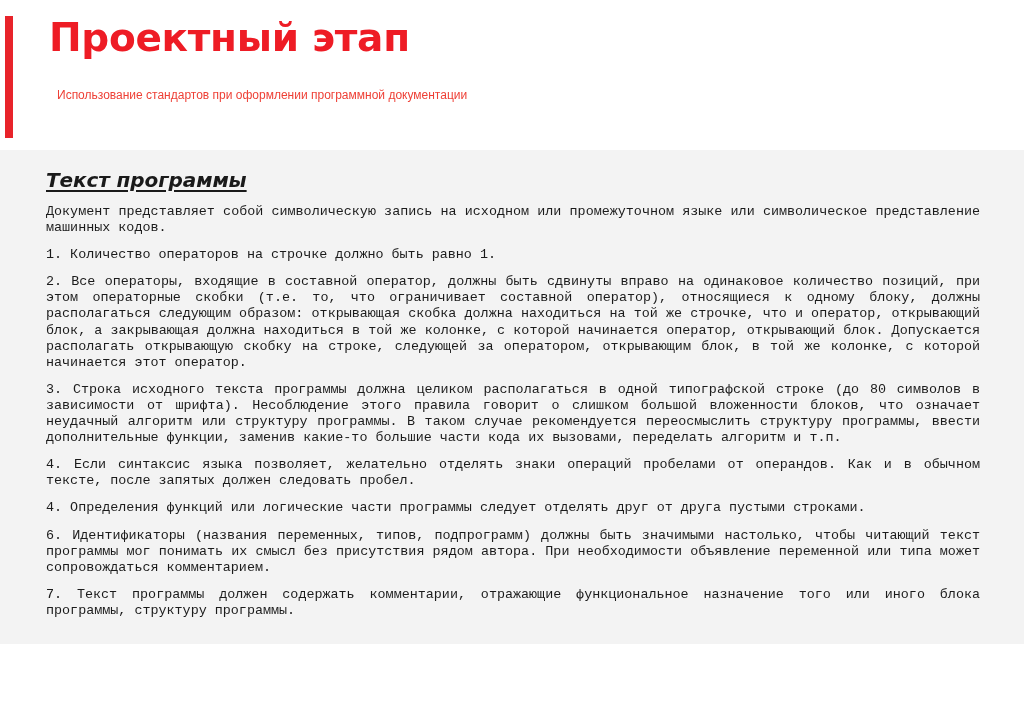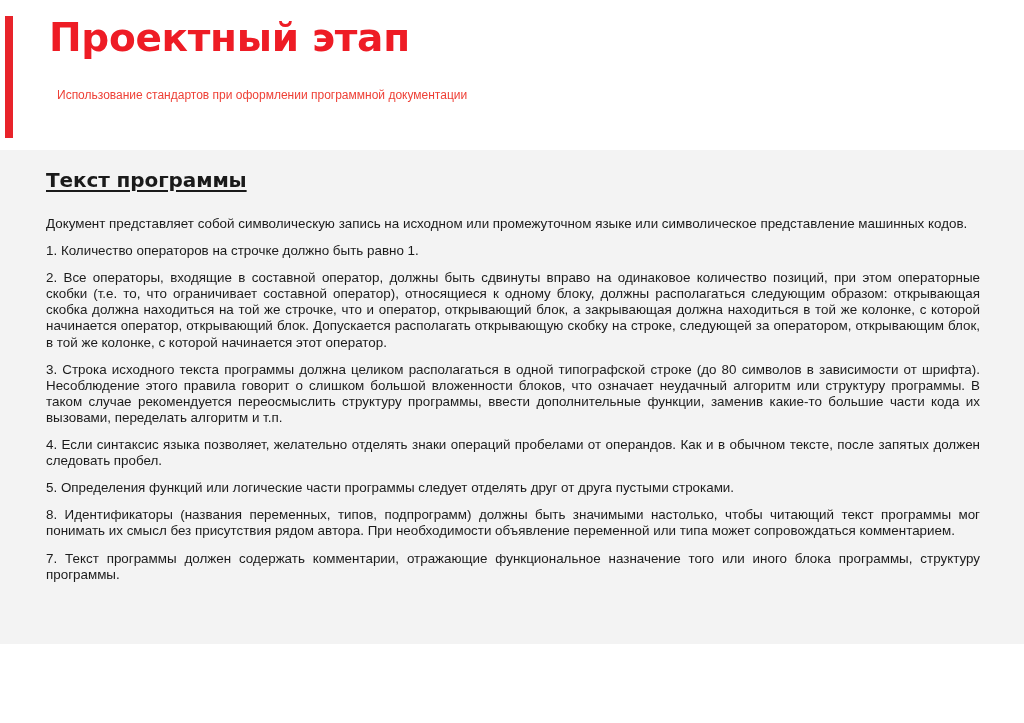--- a/index.html
+++ b/index.html
@@ -70,30 +70,31 @@
     left: 46px;
     top: 18px;
     width: 934px;
   }
   .section-heading {
     font-size: 20px;
     font-weight: bold;
     color: #1a1a1a;
     text-decoration: underline;
     text-underline-offset: 3px;
-    margin: 0 0 24px 0;
+    margin: 0 0 12px 0;
     letter-spacing: -0.1px;
+    font-style: italic;
   }
   .body-para {
     font-size: 13.4px;
     line-height: 16.1px;
     color: #1b1b1b;
     text-align: justify;
     margin: 0 0 11px 0;
-    font-family: Liberation Sans, sans-serif;
+    font-family: Liberation Mono, monospace;
     hyphens: none;
   }
   .body-para:last-child { margin-bottom: 0; }
 
   
   .footer-area {
     position: absolute;
     left: 0;
     top: 644px;
     width: 1024px;
@@ -112,21 +113,21 @@
 
 <div class="content-panel">
   <div class="content-inner">
     <div class="section-heading">Текст программы</div>
 
     <p class="body-para">Документ представляет собой символическую запись на исходном или промежуточном языке или символическое представление машинных кодов.</p>
     <p class="body-para">1. Количество операторов на строчке должно быть равно 1.</p>
     <p class="body-para">2. Все операторы, входящие в составной оператор, должны быть сдвинуты вправо на одинаковое количество позиций, при этом операторные скобки (т.е. то, что ограничивает составной оператор), относящиеся к одному блоку, должны располагаться следующим образом: открывающая скобка должна находиться на той же строчке, что и оператор, открывающий блок, а закрывающая должна находиться в той же колонке, с которой начинается оператор, открывающий блок. Допускается располагать открывающую скобку на строке, следующей за оператором, открывающим блок, в той же колонке, с которой начинается этот оператор.</p>
     <p class="body-para">3. Строка исходного текста программы должна целиком располагаться в одной типографской строке (до 80 символов в зависимости от шрифта). Несоблюдение этого правила говорит о слишком большой вложенности блоков, что означает неудачный алгоритм или структуру программы. В таком случае рекомендуется переосмыслить структуру программы, ввести дополнительные функции, заменив какие-то большие части кода их вызовами, переделать алгоритм и т.п.</p>
     <p class="body-para">4. Если синтаксис языка позволяет, желательно отделять знаки операций пробелами от операндов. Как и в обычном тексте, после запятых должен следовать пробел.</p>
-    <p class="body-para">5. Определения функций или логические части программы следует отделять друг от друга пустыми строками.</p>
-    <p class="body-para">8. Идентификаторы (названия переменных, типов, подпрограмм) должны быть значимыми настолько, чтобы читающий текст программы мог понимать их смысл без присутствия рядом автора. При необходимости объявление переменной или типа может сопровождаться комментарием.</p>
+    <p class="body-para">4. Определения функций или логические части программы следует отделять друг от друга пустыми строками.</p>
+    <p class="body-para">6. Идентификаторы (названия переменных, типов, подпрограмм) должны быть значимыми настолько, чтобы читающий текст программы мог понимать их смысл без присутствия рядом автора. При необходимости объявление переменной или типа может сопровождаться комментарием.</p>
     <p class="body-para">7. Текст программы должен содержать комментарии, отражающие функциональное назначение того или иного блока программы, структуру программы.</p>
   </div>
 </div>
 
 <div class="footer-area">
   
 </div>
 
 </body></html>

